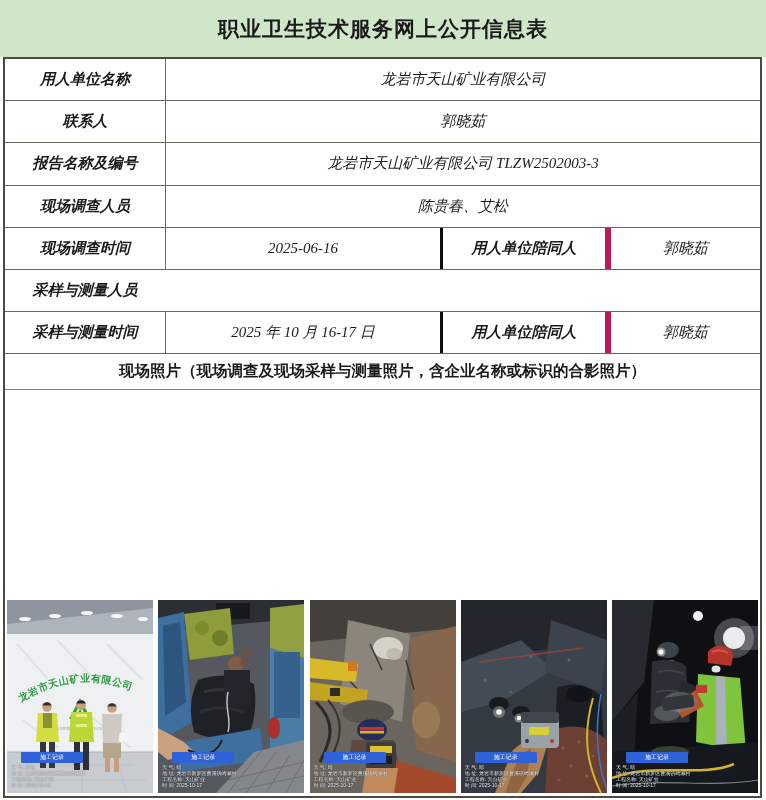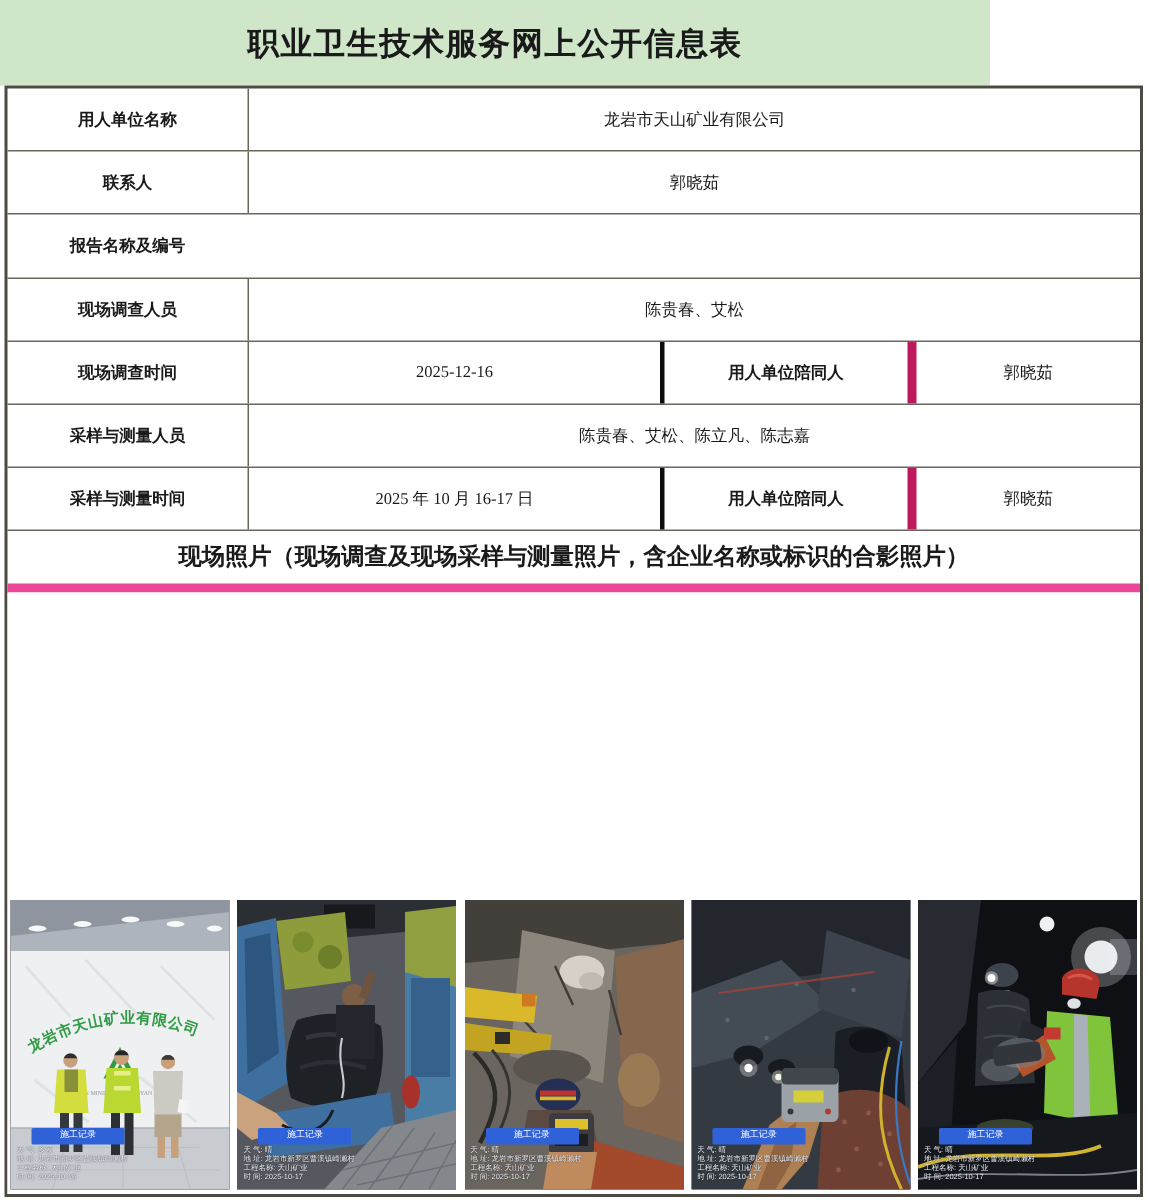--- a/index.html
+++ b/index.html
@@ -1,33 +1,33 @@
 <!DOCTYPE html>
 <html><head>
 <meta charset="utf-8">
 <style>
   html,body{margin:0;padding:0;background:#ffffff;}
   .page{position:relative;width:766px;height:800px;background:#ffffff;overflow:hidden;
         font-family:"Liberation Serif","DejaVu Serif",serif;color:#1a1a1a;}
-  .title-bar{position:absolute;top:0;left:0;width:660px;height:57px;background:#cfe6c9;
+  .title-bar{position:absolute;top:0;left:0;width:766px;height:57px;background:#cfe6c9;
         display:flex;align-items:center;justify-content:center;}
   .title-bar .t{font-family:"Liberation Sans","DejaVu Sans",sans-serif;font-weight:bold;
         font-size:21px;letter-spacing:1px;}
   .tbl{position:absolute;top:57px;left:3px;right:4px;bottom:2px;border:2px solid #4c4a42;
         display:flex;flex-direction:column;background:#fff;}
   .r{display:flex;height:41.2px;border-bottom:1px solid #6b675f;flex:none;}
-  .c{display:flex;align-items:center;justify-content:center;font-size:11px;
-        white-space:nowrap;overflow:hidden;}
+  .c{display:flex;align-items:center;justify-content:center;font-size:15px;
+        white-space:nowrap;overflow:hidden;font-style:italic;}
   .lab{width:160px;font-weight:bold;flex:none;}
   .val{flex:1;border-left:1px solid #6b675f;}
   .val2{width:274px;border-left:1px solid #6b675f;flex:none;}
   .esc{width:162px;border-left:3px solid #0d0d0d;border-right:6px solid #be185d;
         font-weight:bold;flex:none;}
   .escv{flex:1;}
-  .photo-head{height:35px;border-bottom:6px solid #ec4899;display:flex;align-items:center;
+  .photo-head{height:35px;border-bottom:1px solid #ec4899;display:flex;align-items:center;
         justify-content:center;flex:none;}
   .photo-head .t{font-family:"Liberation Sans","DejaVu Sans",sans-serif;font-weight:bold;font-size:15.5px;}
   .photo-cell{flex:1;position:relative;background:#fff;}
   .photos{position:absolute;left:2px;right:2px;bottom:3px;display:flex;
         justify-content:space-between;align-items:flex-end;}
   .photo{width:146px;height:193px;position:relative;background:#202328;flex:none;overflow:hidden;}
   .photo svg{display:block;width:146px;height:193px;}
   .wm{position:absolute;left:4px;bottom:5px;width:96px;
         font-family:"Liberation Sans","DejaVu Sans",sans-serif;pointer-events:none;}
   .wm-title{background:#2f62d8;color:#ffffff;font-size:6px;line-height:11px;height:11px;
@@ -52,38 +52,38 @@
     </div>
 
 
     <div class="r">
       <div class="c lab">联系人</div>
       <div class="c val">郭晓茹</div>
     </div>
 
     <div class="r">
       <div class="c lab">报告名称及编号</div>
+      <div class="c val">龙岩市天山矿业有限公司 TLZW2502003-3</div>
     </div>
 
 
     <div class="r">
       <div class="c lab">现场调查人员</div>
       <div class="c val">陈贵春、艾松</div>
     </div>
 
     <div class="r">
       <div class="c lab">现场调查时间</div>
-      <div class="c val2">2025-12-16</div>
+      <div class="c val2">2025-06-16</div>
       <div class="c esc">用人单位陪同人</div>
       <div class="c escv">郭晓茹</div>
     </div>
 
     <div class="r">
       <div class="c lab">采样与测量人员</div>
-      <div class="c val">陈贵春、艾松、陈立凡、陈志嘉</div>
     </div>
 
     <div class="r">
       <div class="c lab">采样与测量时间</div>
       <div class="c val2">2025 年 10 月 16-17 日</div>
       <div class="c esc">用人单位陪同人</div>
       <div class="c escv">郭晓茹</div>
     </div>
 
     <div class="photo-head">

